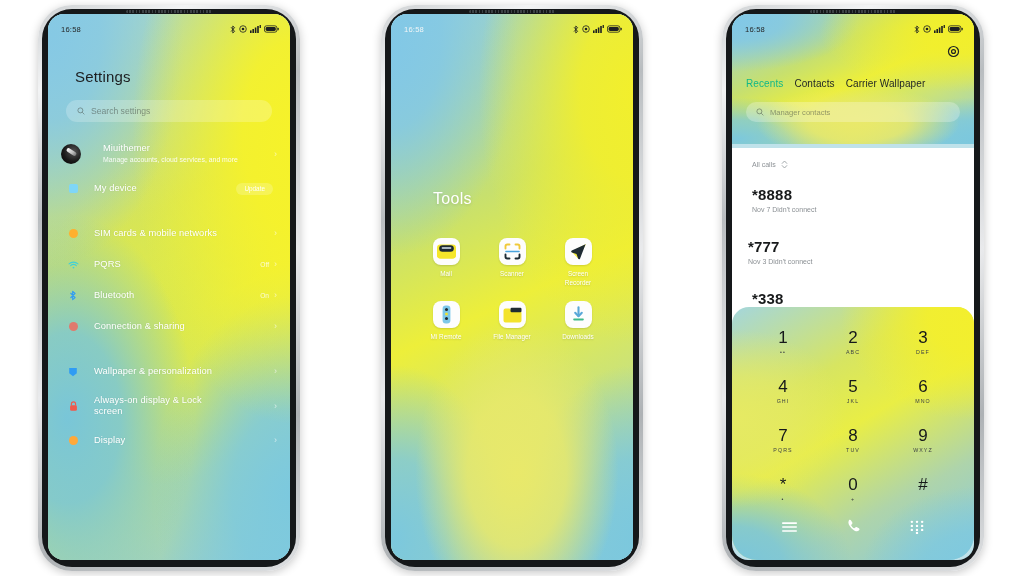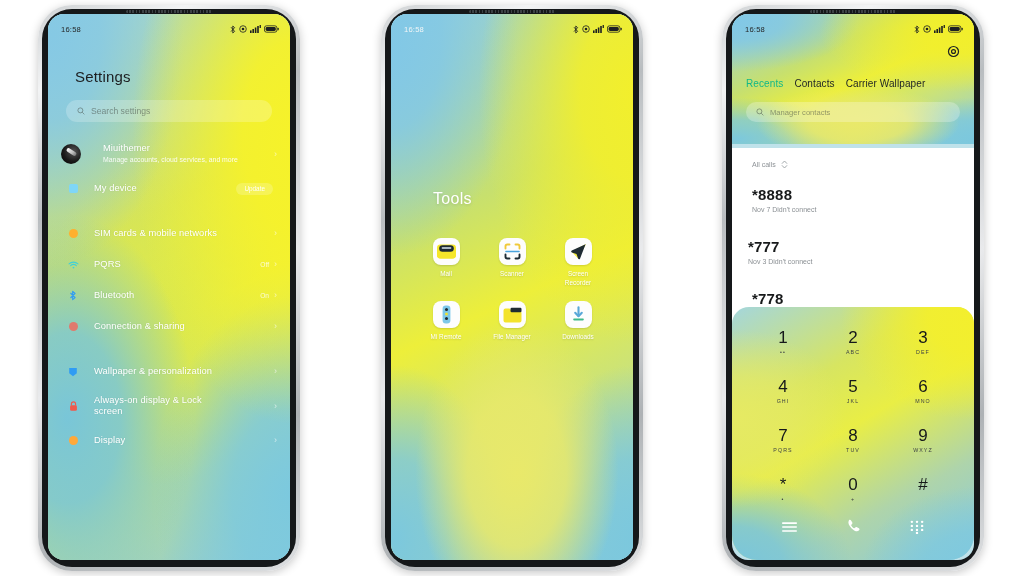--- a/index.html
+++ b/index.html
@@ -530,21 +530,21 @@
 
           <div class="callrow">
             <div class="callnum">*8888</div>
             <div class="callmeta">Nov 7 Didn't connect</div>
           </div>
           <div class="callrow" style="padding-top:16px;padding-left:16px;">
             <div class="callnum">*777</div>
             <div class="callmeta">Nov 3 Didn't connect</div>
           </div>
           <div class="callrow" style="padding-top:16px;">
-            <div class="callnum">*778</div>
+            <div class="callnum">*338</div>
             <div class="callmeta">Nov 1 Didn't connect</div>
           </div>
         </div>
 
         <div class="dialpad">
           <div class="wallp"></div>
 
           <div class="keys">
             <div class="key">
                 <div class="kdigit">1</div>

